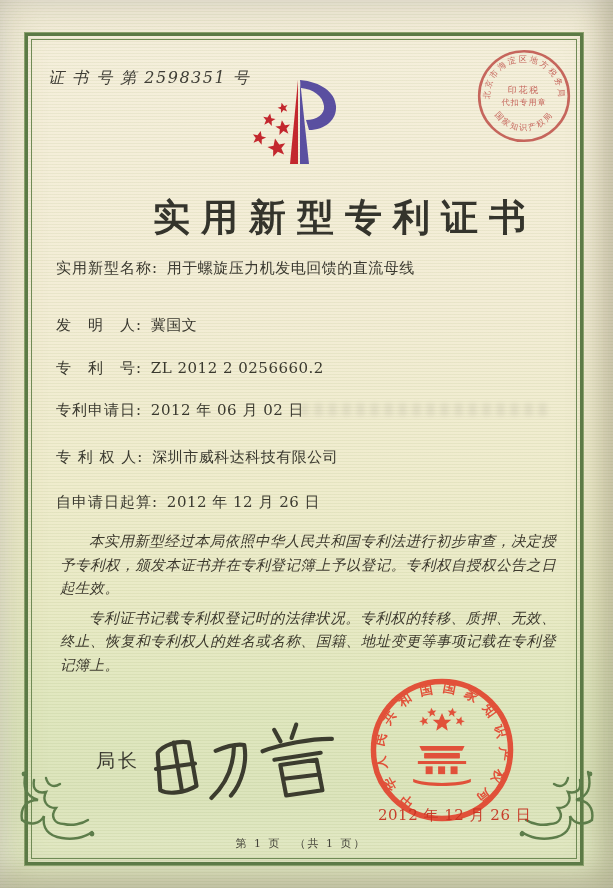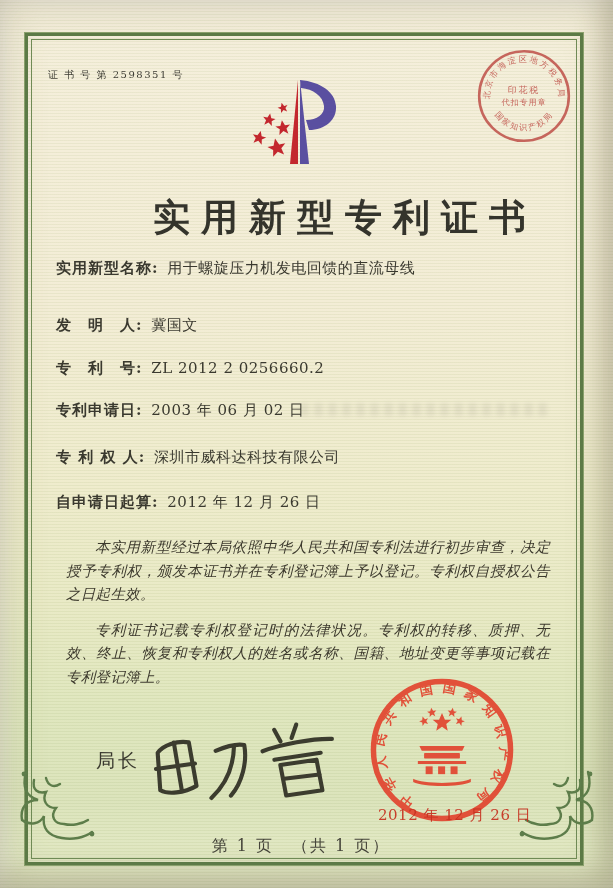--- a/index.html
+++ b/index.html
@@ -8,39 +8,39 @@
     font-family:"DejaVu Serif","Liberation Serif",serif;
     background:linear-gradient(180deg,#f5efdc 0%,#f3edd6 34%,#efeccd 55%,#e9eac6 68%,#e0e7bf 80%,#dce4bc 90%,#e7ecca 100%);
     box-shadow:inset 0 0 46px rgba(125,115,82,.30), inset -10px -12px 28px rgba(110,105,75,.28), inset 6px 4px 18px rgba(255,255,255,.5);
   }
   .texture{position:absolute;inset:0;pointer-events:none;
     background:repeating-linear-gradient(0deg,rgba(150,175,105,.10) 0 1px,rgba(255,255,255,0) 1px 3px);
     mix-blend-mode:multiply;}
   .frame{position:absolute;left:25px;top:33px;width:552px;height:826px;
     border:3px solid #5c7a46;box-shadow:0 0 0 1px #8aa06c;}
   .frame-inner{position:absolute;inset:3px;border:1px solid #6f8a55;}
-  .cert-no{position:absolute;left:48px;top:68px;font-size:10px;color:#3f3e36;letter-spacing:1.5px;}
+  .cert-no{position:absolute;left:48px;top:68px;font-size:16px;color:#3f3e36;letter-spacing:1.5px;font-style:italic;}
   .logo{position:absolute;left:243px;top:76px;width:120px;height:96px;}
   .title{position:absolute;left:25px;top:168px;width:552px;text-align:center;
     font-size:37px;font-weight:700;color:#34342c;letter-spacing:11px;padding-left:44px;}
   .fields{position:absolute;left:56px;top:259px;width:505px;font-size:15px;color:#3a392f;}
   .frow{position:absolute;left:0;white-space:nowrap;}
-  .frow .lab{letter-spacing:1px;font-weight:bold;}
+  .frow .lab{letter-spacing:1px;}
   .frow .val{margin-left:4px;letter-spacing:.5px;text-align:right;}
   .r0{top:0;} .r1{top:57px;} .r2{top:100px;} .r3{top:142px;} .r4{top:189px;} .r5{top:234px;}
   .bodytext{position:absolute;left:54px;top:524px;width:508px;font-size:14.5px;
     line-height:23.5px;color:#3c392d;text-align:justify;font-style:italic;}
-  .bodytext p{margin:12px;text-indent:2em;letter-spacing:.3px;}
+  .bodytext p{margin:6px;text-indent:2em;letter-spacing:.3px;}
   .sig-label{position:absolute;left:96px;top:748px;font-size:19px;color:#3a392f;letter-spacing:3px;}
   .sig-svg{position:absolute;left:140px;top:712px;width:215px;height:105px;transform:rotate(-4deg);}
   .sr{position:absolute;opacity:0;font-size:1px;pointer-events:none;}
   .seal{position:absolute;left:368px;top:676px;width:148px;height:148px;opacity:.92;}
   .seal-date{position:absolute;left:378px;top:806px;width:150px;font-size:15px;color:rgba(198,48,30,.92);letter-spacing:.5px;white-space:nowrap;}
   .tax-stamp{position:absolute;left:474px;top:46px;width:100px;height:100px;opacity:.88;}
-  .footer{position:absolute;left:25px;top:836px;width:552px;text-align:center;font-size:16px;color:#45443a;letter-spacing:2px;}
+  .footer{position:absolute;left:25px;top:836px;width:552px;text-align:center;font-size:11px;color:#45443a;letter-spacing:2px;}
   .flourish{position:absolute;width:86px;height:86px;color:#5d7d4a;}
   .fl-bl{left:12px;top:766px;}
   .fl-br{left:516px;top:766px;transform:scaleX(-1);}
   .smudge{position:absolute;left:300px;top:403px;width:250px;height:13px;
     background:repeating-linear-gradient(90deg,rgba(110,105,95,.35) 0 9px,rgba(110,105,95,0) 9px 14px);
     filter:blur(2px);opacity:.28;border-radius:3px;}
 </style>
 </head>
 <body>
 
@@ -98,21 +98,21 @@
     <div class="frow r1">
       <span class="lab">发　明　人:</span>
       <span class="val">冀国文</span>
     </div>
     <div class="frow r2">
       <span class="lab">专　利　号:</span>
       <span class="val">ZL 2012 2 0256660.2</span>
     </div>
     <div class="frow r3">
       <span class="lab">专利申请日:</span>
-      <span class="val">2003 年 06 月 02 日</span>
+      <span class="val">2012 年 06 月 02 日</span>
     </div>
     <div class="frow r4">
       <span class="lab">专 利 权 人:</span>
       <span class="val">深圳市威科达科技有限公司</span>
     </div>
     <div class="frow r5">
       <span class="lab">自申请日起算:</span>
       <span class="val">2012 年 12 月 26 日</span>
     </div>
   </div>

